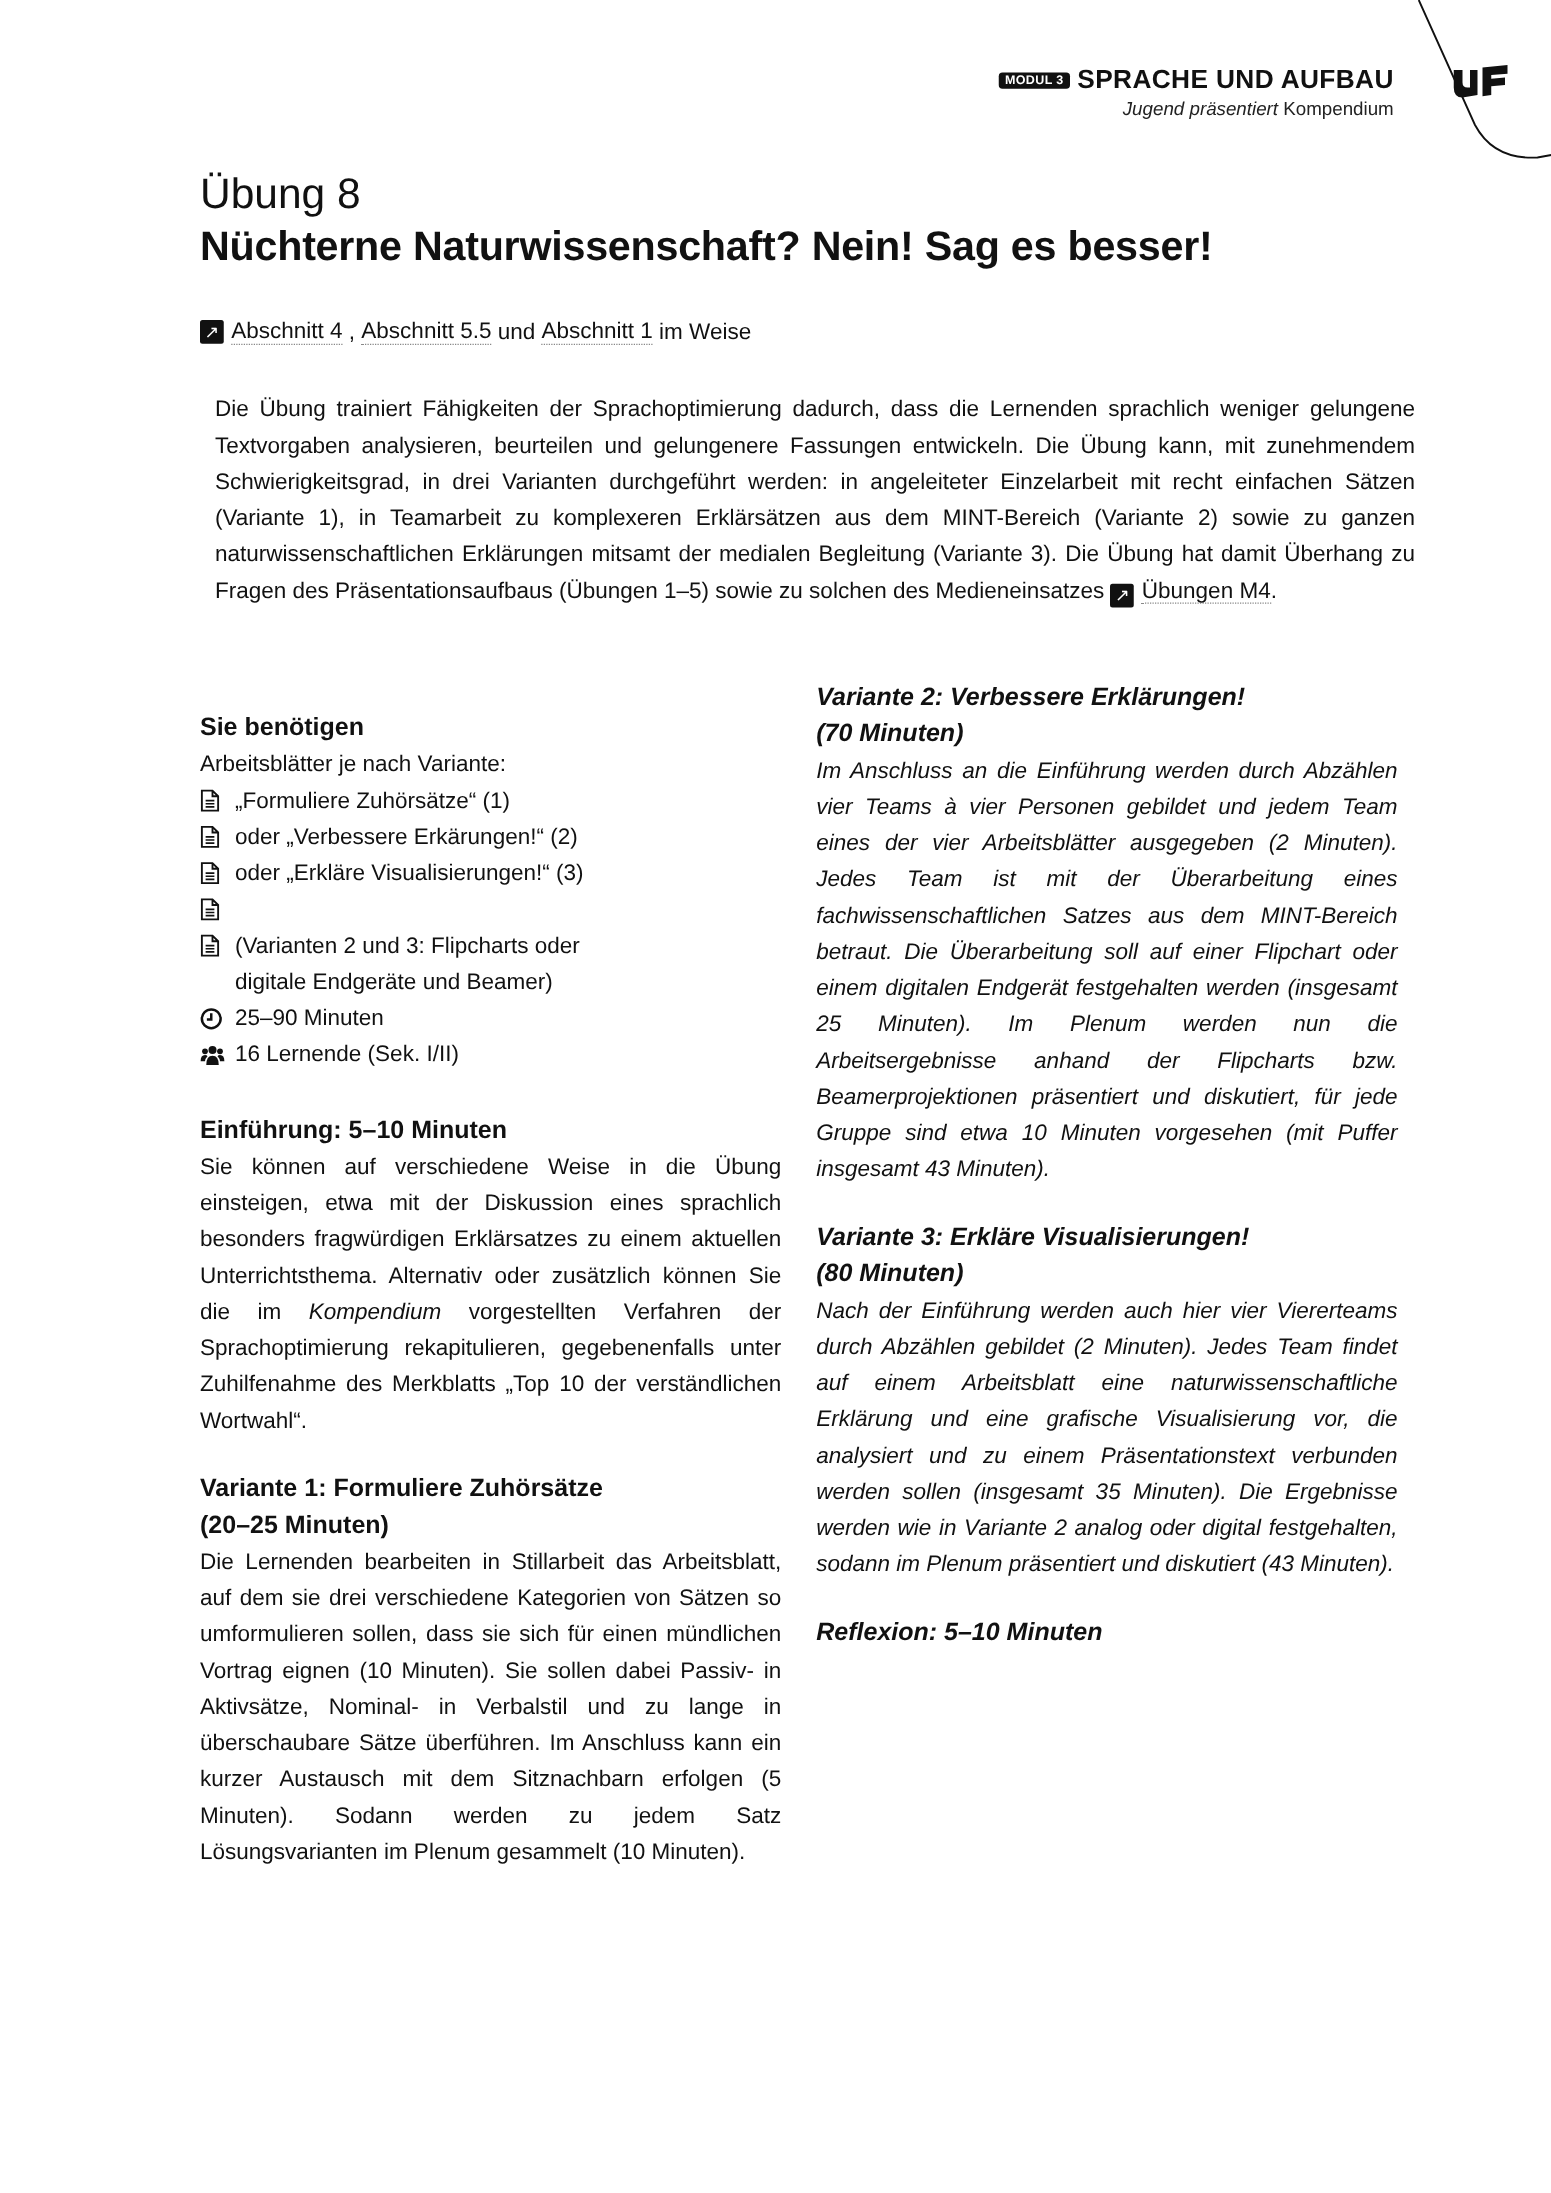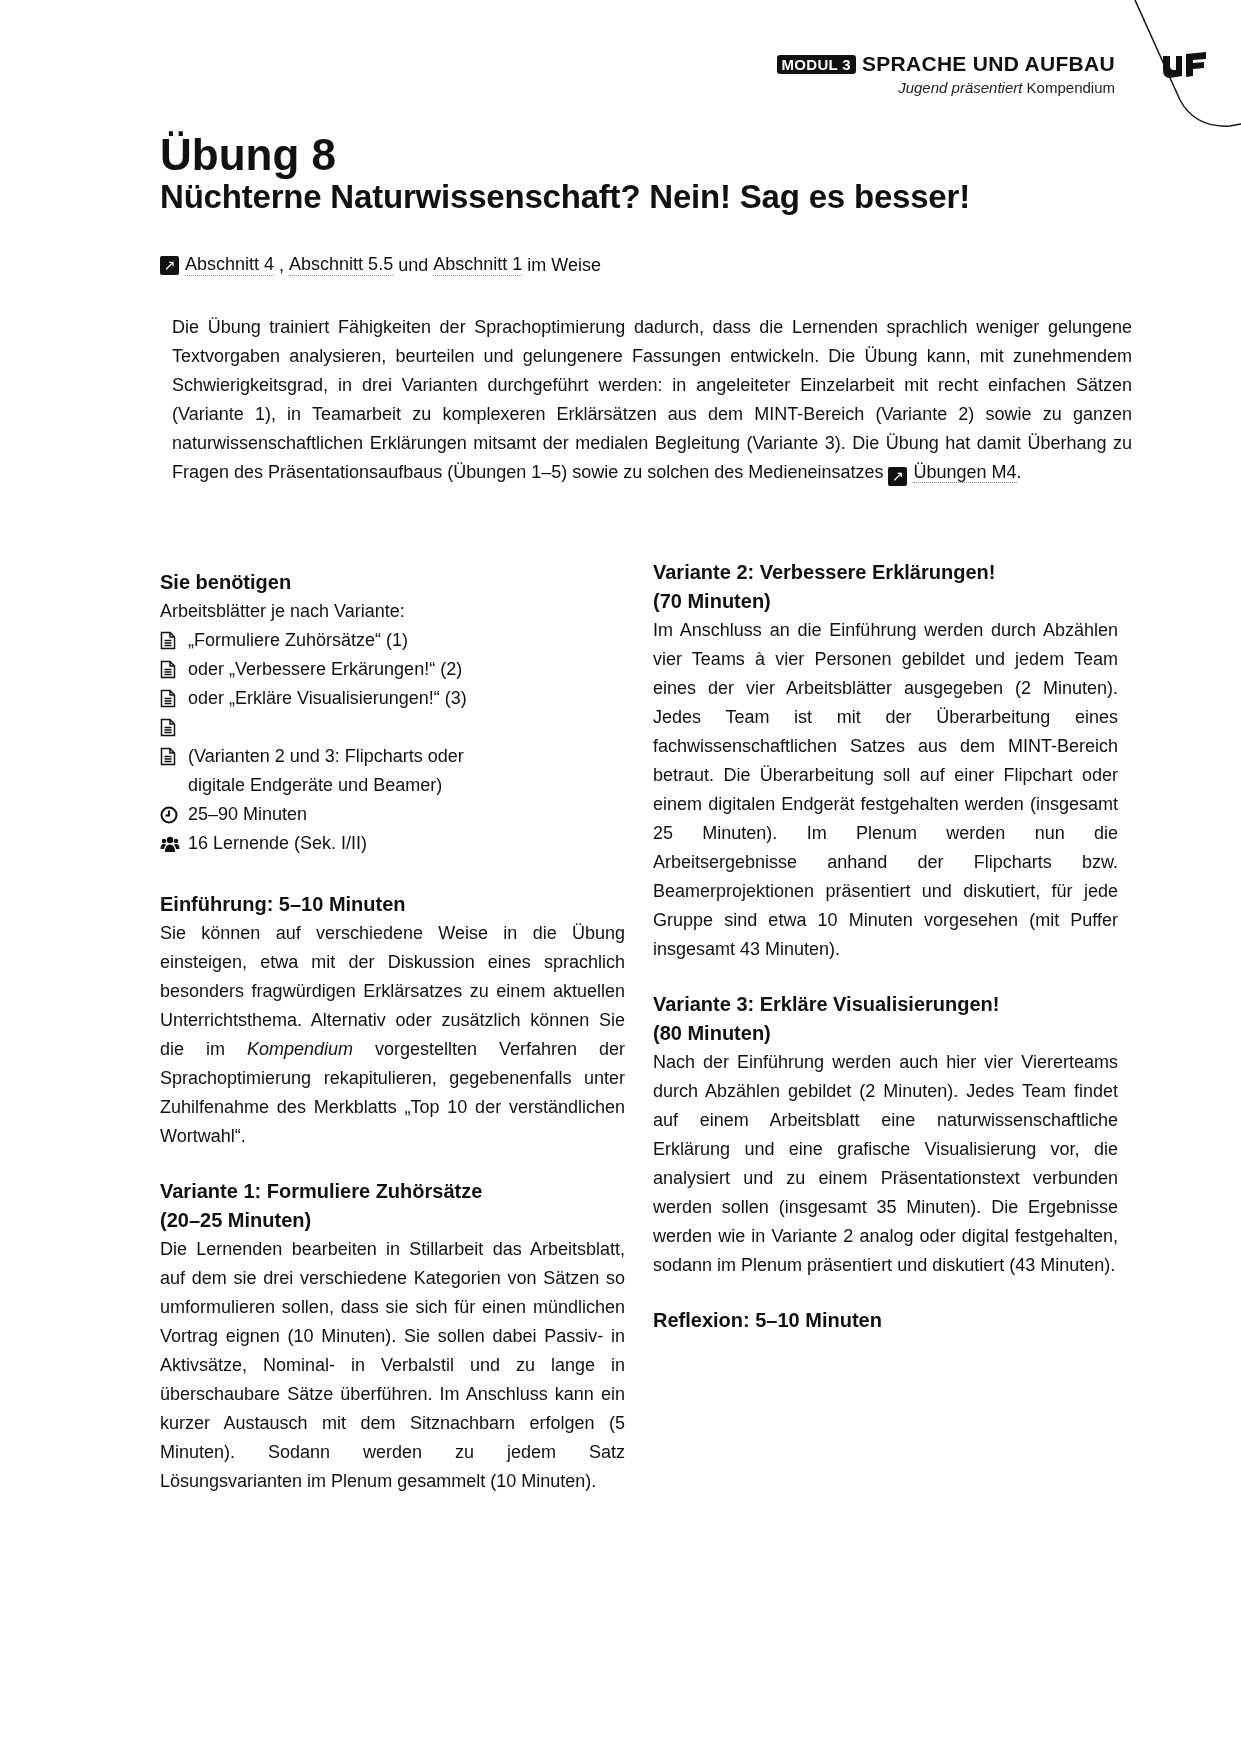--- a/index.html
+++ b/index.html
@@ -4,47 +4,47 @@
   <style>
     html, body { margin: 0; padding: 0; background: #ffffff; }
     body {
       width: 1241px; height: 1754px; position: relative; overflow: hidden;
       font-family: "Liberation Sans", sans-serif; color: #111111;
     }
     .corner { position: absolute; left: 0; top: 0; width: 1241px; height: 140px; }
     .header { position: absolute; right: 126px; top: 52px; text-align: right; }
     .header-line1 { display: flex; align-items: center; justify-content: flex-end; gap: 6px; }
     .module-badge {
-      background: #111; color: #fff; font-weight: bold; font-size: 15px;
+      background: #111; color: #fff; font-weight: bold; font-size: 10px;
       padding: 1px 5px; border-radius: 3px; letter-spacing: 0.3px;
     }
     .module-title { font-weight: bold; font-size: 21px; letter-spacing: 0.3px; }
     .header-sub { font-size: 15px; margin-top: 3px; color: #222; }
     .logo { position: absolute; left: 1160px; top: 48px; }
 
     .title-block { position: absolute; left: 160px; top: 134px; }
-    .title-small { font-size: 44px; font-weight: bold; line-height: 42px; }
+    .title-small { font-size: 34px; font-weight: normal; line-height: 42px; }
     .title-big { font-size: 33px; font-weight: bold; line-height: 42px; letter-spacing: -0.2px; }
 
     .refs { position: absolute; left: 160px; top: 254px; font-size: 18px; display: flex; align-items: center; }
     .arrow-box {
       display: inline-flex; align-items: center; justify-content: center;
       width: 19px; height: 19px; background: #111; color: #fff; font-size: 14px;
       border-radius: 2px; margin-right: 6px; line-height: 1;
     }
     .link { border-bottom: 1px dotted #888; cursor: pointer; }
 
     .intro {
       position: absolute; left: 172px; top: 313px; width: 960px;
       font-size: 18px; line-height: 29px; text-align: justify;
     }
 
     .col { position: absolute; width: 465px; font-size: 18px; line-height: 29px; }
     .col-left { left: 160px; top: 568px; }
-    .col-right { left: 653px; top: 558px; }
+    .col-right { left: 653px; top: 544px; font-style: italic; }
     .sec-head { font-weight: bold; font-size: 20px; line-height: 29px; }
     .sec-body { text-align: justify; hyphens: manual; }
     .section { margin-bottom: 26px; }
 
     .need-list { list-style: none; margin: 0; padding: 0; }
     .need-list li { display: flex; align-items: flex-start; }
     .need-list .ico { width: 28px; flex: 0 0 28px; display: inline-flex; align-items: center; height: 29px; }
   </style>
 </head>
 <body>

